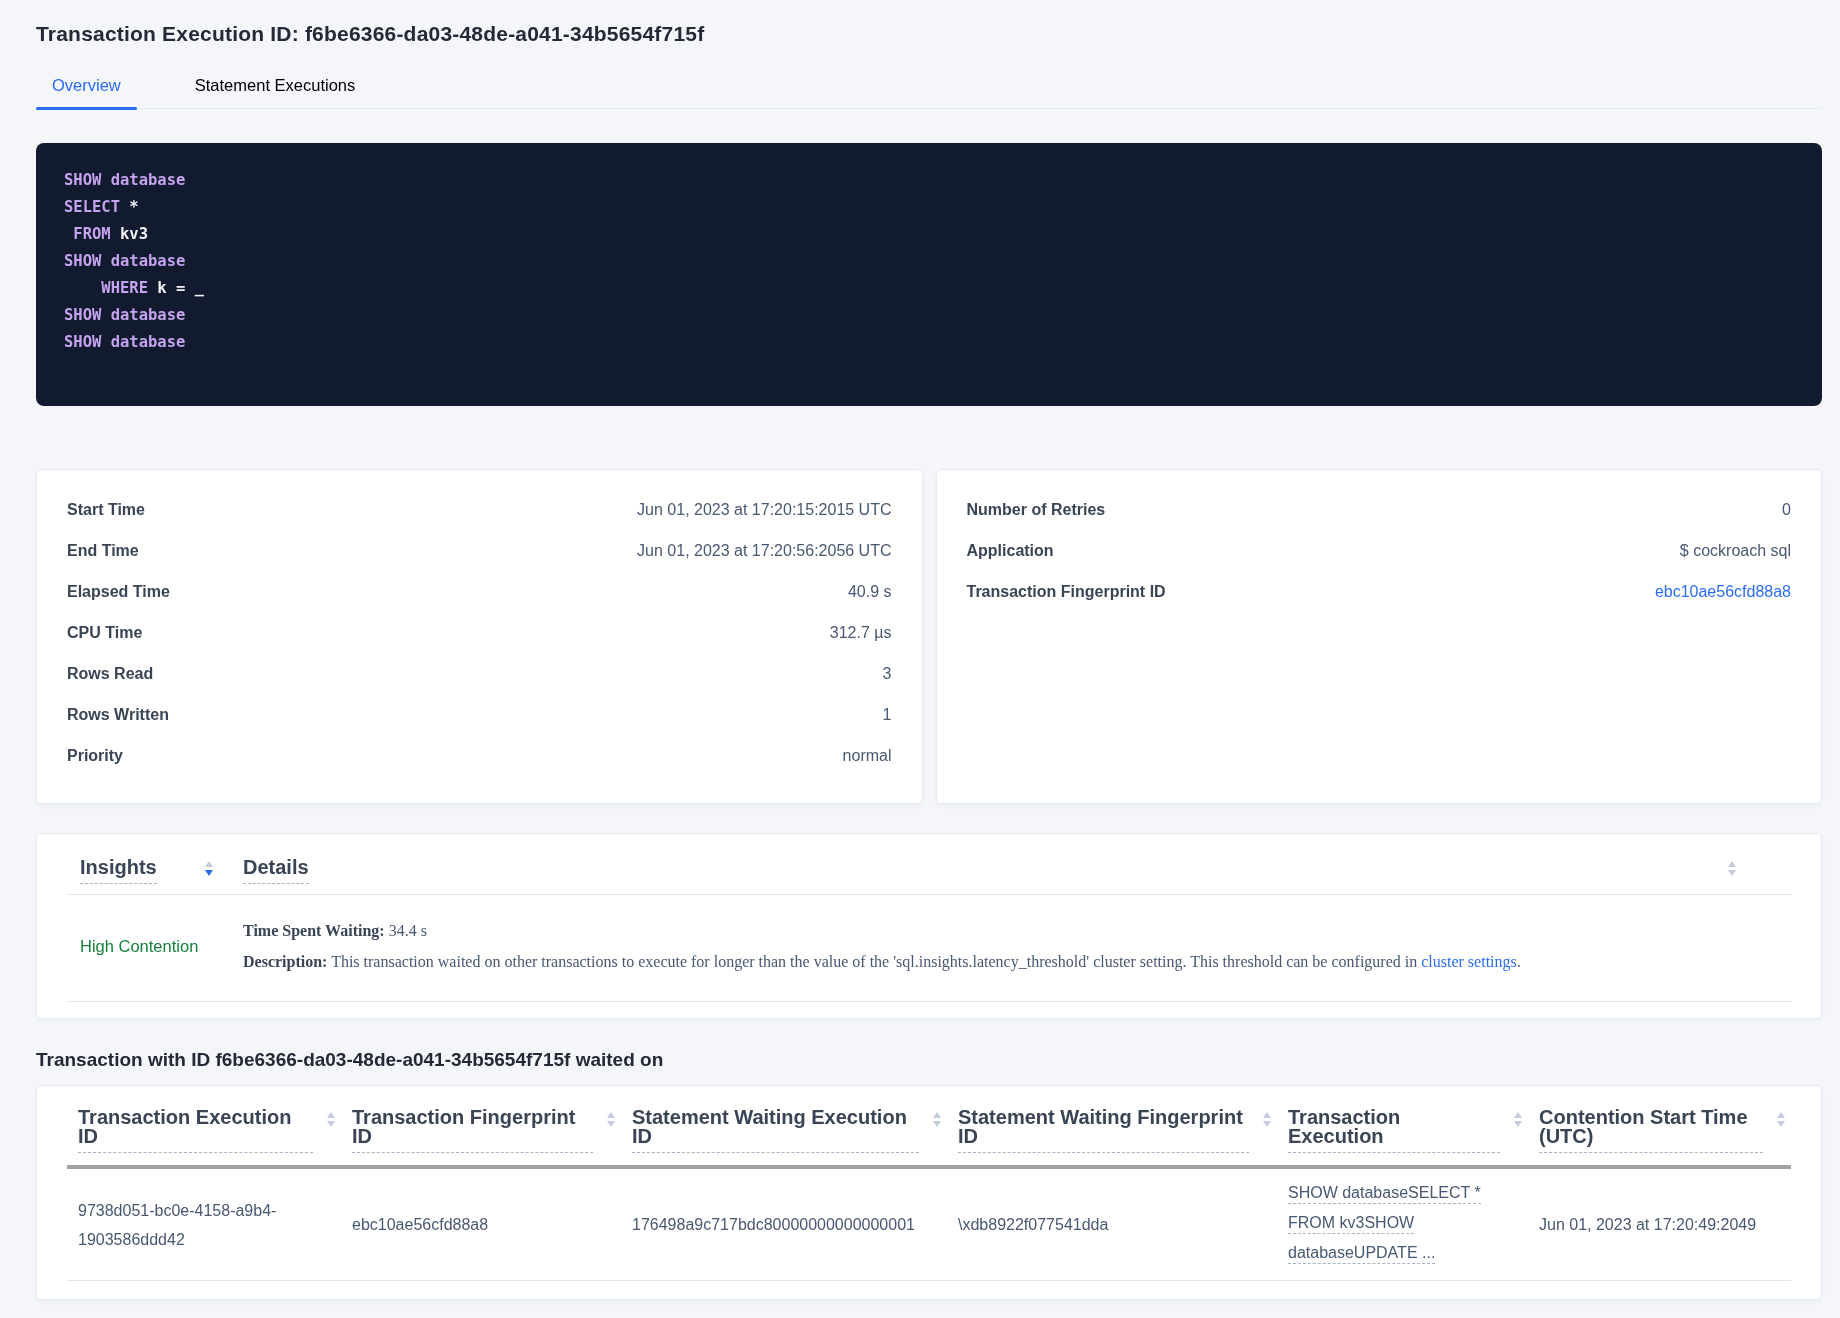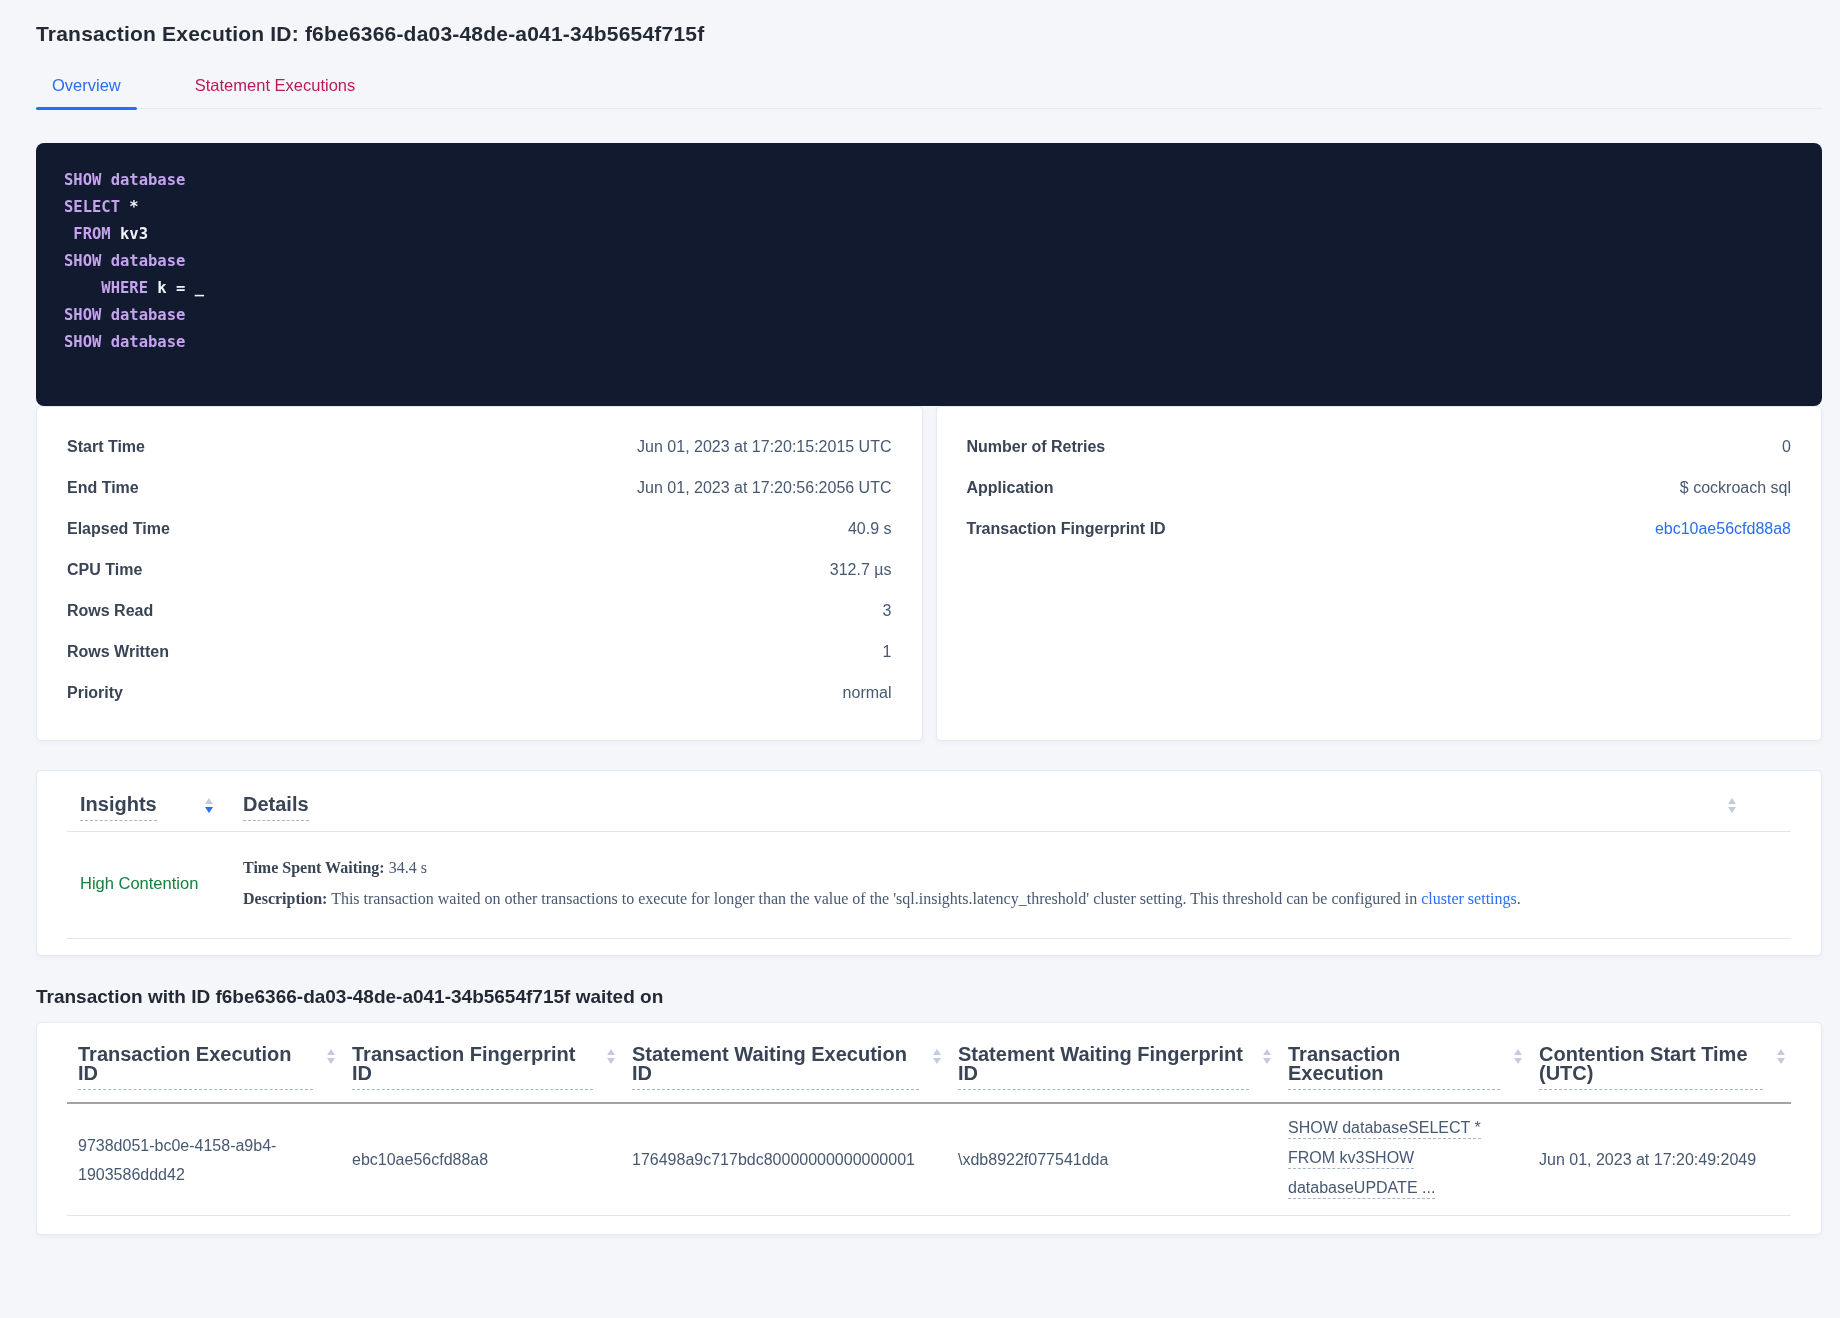--- a/index.html
+++ b/index.html
@@ -11,40 +11,40 @@
     color:#475872;
   }
   .page { padding:22px 18px 0 36px; }
 
   h1.page-title {
     margin:0; font-size:21px; font-weight:700; color:#242a35; letter-spacing:.2px;
   }
 
   
   .tabs { display:flex; gap:42px; margin-top:22px; border-bottom:1px solid #e6eaf2; }
-  .tab { position:relative; padding:8px 16px 13px; font-size:16.5px; color:#be185d; cursor:pointer; }
+  .tab { position:relative; padding:8px 16px 13px; font-size:16.5px; color:#000000; cursor:pointer; }
   .tab.active { color:#2a6df4; }
   .tab.active::after {
     content:""; position:absolute; left:0; right:0; bottom:-2px; height:3px;
     background:#2a6df4; border-radius:2px;
   }
 
   
   .sqlbox {
     margin-top:34px; background:#111a2e; border-radius:8px;
     padding:24px 28px; min-height:263px;
   }
   .code-line {
     font-family:"DejaVu Sans Mono", monospace; font-size:15.5px; font-weight:700;
     line-height:27px; color:#f2f3f8; white-space:pre;
   }
   .code-line .kw { color:#c5a3ef; }
 
   
-  .cards-row { display:flex; gap:13px; align-items:stretch; }
+  .cards-row { display:flex; gap:13px; margin-top:63px; align-items:stretch; }
   .card {
     background:#fff; border:1px solid #e6eaf2; border-radius:5px;
     box-shadow:0 2px 4px rgba(60,70,100,.05);
   }
   .kv-card { flex:1; padding:31px 30px 15px; }
   .kv-row { display:flex; justify-content:space-between; align-items:flex-start; height:41px; font-size:16px; }
   .kv-label { font-weight:700; color:#394455; }
   .kv-value { color:#475872; text-align:right; }
   .link { color:#2a6df4; text-decoration:none; cursor:pointer; }
 
@@ -73,21 +73,21 @@
   .det-line b { color:#394455; font-weight:700; }
   .insights-card::after { content:""; display:block; height:16px; }
 
   
   h2.waited-heading { margin:30px 0 14px; font-size:19px; font-weight:700; color:#242a35; }
   .waited-card { padding:22px 30px 18px; }
   .w-header, .w-row {
     display:grid;
     grid-template-columns:274fr 280fr 326fr 330fr 251fr 263fr;
   }
-  .w-header { padding-bottom:12px; border-bottom:2px solid #a3a3a3; }
+  .w-header { padding-bottom:12px; border-bottom:4px solid #a3a3a3; }
   .w-th { display:flex; align-items:flex-start; padding-left:11px; padding-right:6px; }
   .w-th .sort-icon { margin-left:14px; margin-top:4px; flex-shrink:0; }
   .w-row { align-items:center; min-height:112px; border-bottom:1px solid #e0e5ee; font-size:16px; color:#475872; }
   .w-cell { padding-left:11px; padding-right:20px; line-height:29px; }
   .exec-lines { line-height:25px; }
   .exec-line { display:block; margin-bottom:5px; }
   .exec-line > span { border-bottom:1px dashed #a9b4c7; padding-bottom:2px; cursor:pointer; }
 </style>
 </head>
 <body>

